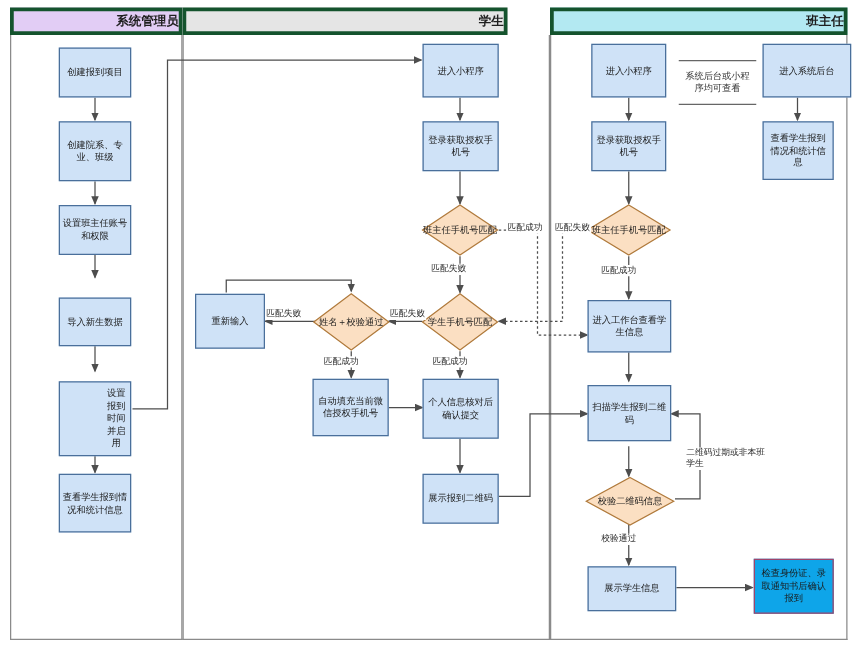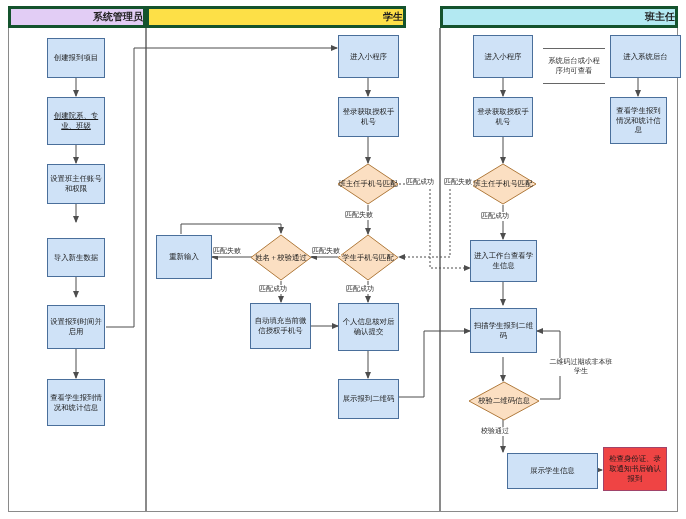--- a/index.html
+++ b/index.html
@@ -33,21 +33,21 @@
     line-height: 1.35;
     color: #1a1a1a;
     padding: 1px 2px;
     word-break: break-all;
   }
   .proc {
     background: #cfe2f7;
     border: 1px solid #4a6f9b;
   }
   .proc-alt {
-    background: #ef4444;
+    background: #0ea5e9;
     border: 1px solid #a0436a;
   }
   .note {
     background: transparent;
     border: none;
     border-top: 1px solid #666;
     border-bottom: 1px solid #666;
     color: #333;
   }
   .dec-wrap {
@@ -87,34 +87,33 @@
     background: transparent;
   }
   .edge-label {
     position: absolute;
     font-size: 7px;
     color: #2a2a2a;
     background: #ffffff;
     padding: 0 1px;
     white-space: nowrap;
     line-height: 1.25;
-    text-align: center;
   }
 </style>
 </head>
 <body>
 
 <div id="canvas">
 
   <div class="lane-head" style="left:8px; top:6px; width:138px; height:22px; background:#e2cdf5;">
     <span>系统管理员</span>
   </div>
   <div class="lane-body" style="left:8px; top:28px; width:138px; height:484px;"></div>
 
-  <div class="lane-head" style="left:146px; top:6px; width:260px; height:22px; background:#fde047;">
+  <div class="lane-head" style="left:146px; top:6px; width:260px; height:22px; background:#e5e5e5;">
     <span>学生</span>
   </div>
   <div class="lane-body" style="left:146px; top:28px; width:294px; height:484px;"></div>
 
   <div class="lane-head" style="left:440px; top:6px; width:238px; height:22px; background:#b3e9f2;">
     <span>班主任</span>
   </div>
   <div class="lane-body" style="left:440px; top:28px; width:238px; height:484px;"></div>
 
   <svg class="layer" viewBox="0 0 686 519">
@@ -176,30 +175,30 @@
 
       <path d="M399,184 L430,184 L430,268 L470,268" marker-end="url(#ahd)"></path>
 
       <path d="M469,184 L450,184 L450,257 L399,257" marker-end="url(#ahd)"></path>
     </g>
   </svg>
 
   <div class="node proc" style="left:47px; top:38px; width:58px; height:40px;">
     <span>创建报到项目</span>
   </div>
-  <div class="node proc" style="left:47px; top:97px; width:58px; height:48px;text-decoration:underline;">
+  <div class="node proc" style="left:47px; top:97px; width:58px; height:48px;">
     <span>创建院系、专业、班级</span>
   </div>
   <div class="node proc" style="left:47px; top:164px; width:58px; height:40px;">
     <span>设置班主任账号和权限</span>
   </div>
   <div class="node proc" style="left:47px; top:238px; width:58px; height:39px;">
     <span>导入新生数据</span>
   </div>
-  <div class="node proc" style="left:47px; top:305px; width:58px; height:44px;">
+  <div class="node proc" style="left:47px; top:305px; width:58px; height:60px;padding-left:36px;">
     <span>设置报到时间并启用</span>
   </div>
   <div class="node proc" style="left:47px; top:379px; width:58px; height:47px;">
     <span>查看学生报到情况和统计信息</span>
   </div>
 
   <div class="node proc" style="left:338px; top:35px; width:61px; height:43px;">
     <span>进入小程序</span>
   </div>
   <div class="node proc" style="left:338px; top:97px; width:61px; height:40px;">
@@ -271,21 +270,21 @@
     <span>扫描学生报到二维码</span>
   </div>
 
   <div class="dec-wrap" style="left:468px; top:381px; width:72px; height:40px;">
     <svg width="72" height="40" viewBox="0 0 72 40">
       <polygon points="36,1 71,20 36,39 1,20" fill="#fbdfc2" stroke="#b07a3c" stroke-width="1"></polygon>
     </svg>
     <div class="dec-label">校验二维码信息</div>
   </div>
 
-  <div class="node proc" style="left:470px; top:453px; width:91px; height:36px;margin-left:37px;">
+  <div class="node proc" style="left:470px; top:453px; width:71px; height:36px;">
     <span>展示学生信息</span>
   </div>
   <div class="node proc-alt" style="left:603px; top:447px; width:64px; height:44px;">
     <span>检查身份证、录取通知书后确认报到</span>
   </div>
 
   <div class="edge-label" style="left:405px; top:178px;">
     <span>匹配成功</span>
   </div>
   <div class="edge-label" style="left:443px; top:178px;">

